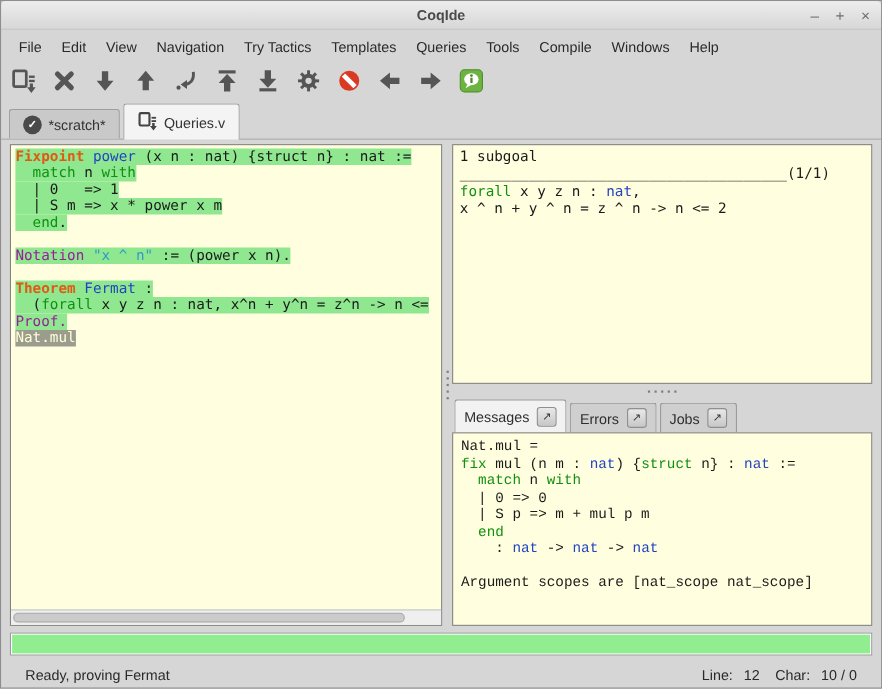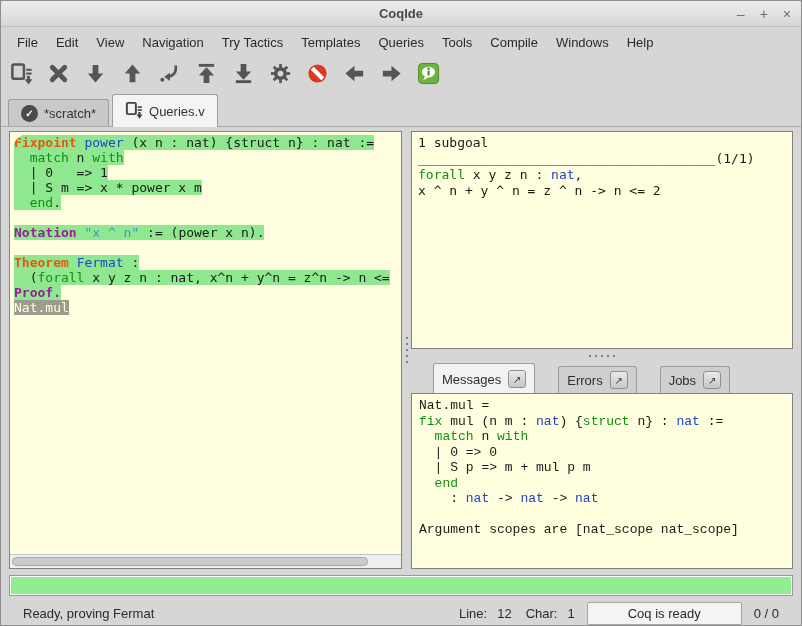--- a/index.html
+++ b/index.html
@@ -37,41 +37,41 @@
     border:1px solid #9E9E9E; border-bottom:none;
     border-radius:3px 3px 0 0; background:#C9C9C9;
     height:27px; margin-right:3px;
   }
   .tab.active { background:#F4F4F4; height:33px; margin-bottom:-1px; }
   .check-circle { width:17px; height:17px; border-radius:50%; background:#4A4A4A; color:#FFF; font-size:10px; font-weight:bold; display:flex; align-items:center; justify-content:center; }
   
   .main { display:flex; height:442px; padding:4px 8px 0; }
   .pane-frame { border:1px solid #828282; background:#FFFFDF; }
   .editor-pane { width:393px; display:flex; flex-direction:column; }
-  .code-area { flex:1; overflow:hidden; padding:3px 4px 0 4px; font-family:"DejaVu Sans Mono", monospace; font-size:13px; line-height:15px; white-space:pre;border-radius:24px; }
+  .code-area { flex:1; overflow:hidden; padding:3px 4px 0 4px; font-family:"DejaVu Sans Mono", monospace; font-size:13px; line-height:15px; white-space:pre; }
   .hscrollbar { height:14px; background:#EFEFEF; border-top:1px solid #C6C6C6; position:relative; }
   .hscroll-thumb { position:absolute; left:2px; top:2px; height:9px; width:91%; background:#CBCBCB; border:1px solid #A6A6A6; border-radius:5px; }
   .v-splitter { width:9px; display:flex; flex-direction:column; align-items:center; justify-content:center; gap:4px; }
   .v-splitter i, .h-splitter i { width:2px; height:2px; background:#7E7E7E; display:block; }
   .right-col { flex:1; display:flex; flex-direction:column; min-width:0; }
   .goal-pane { height:218px; padding:3px 6px; font-family:"DejaVu Sans Mono", monospace; font-size:13px; line-height:16px; white-space:pre; overflow:hidden; }
   .h-splitter { height:13px; display:flex; align-items:center; justify-content:center; gap:4px; }
   .msg-notebook { flex:1; display:flex; flex-direction:column; min-height:0; }
   .msg-tabbar { height:31px; display:flex; align-items:flex-end; padding-left:2px; }
-  .msg-tab { display:flex; align-items:center; gap:7px; border:1px solid #9B9B9B; border-bottom:none; border-radius:3px 3px 0 0; padding:0 8px; background:#CFCFCF; font-size:13px; color:#2E2E2E; height:27px; margin-right:3px;margin-left:20px; }
+  .msg-tab { display:flex; align-items:center; gap:7px; border:1px solid #9B9B9B; border-bottom:none; border-radius:3px 3px 0 0; padding:0 8px; background:#CFCFCF; font-size:13px; color:#2E2E2E; height:27px; margin-right:3px; }
   .msg-tab.active { background:#F2F2F2; height:31px; margin-bottom:-1px; }
   .detach-btn { width:18px; height:18px; border:1px solid #8F8F8F; border-radius:3px; background:linear-gradient(#E9E9E9,#C7C7C7); font-size:10px; color:#333; display:flex; align-items:center; justify-content:center; }
   .msg-content { flex:1; padding:4px 7px; font-family:Liberation Mono, monospace; font-size:13px; line-height:15.5px; white-space:pre; overflow:hidden; }
   
   .code-line { white-space:pre; }
   .line-bg { display:inline-block; }
   .bg-processed { background:#8FE88F; }
   .bg-selected  { background:#9C9C8E; }
   .tok-kw_vernac { color:#E05A12; font-weight:bold; }
-  .tok-kw_proof  { color:#9A1D9A; font-weight:bold;text-align:right; }
+  .tok-kw_proof  { color:#9A1D9A; font-weight:normal;text-align:right; }
   .tok-kw_gallina{ color:#109010;text-align:center; }
   .tok-ident     { color:#2243C2; }
   .tok-string    { color:#3399CC; }
   .tok-plain     { color:#1A1A1A; }
   .tok-sel       { color:#FFFFD9; }
   
   .progress-row { margin:6px 8px 4px; height:21px; border:1px solid #9A9A9A; background:#FFF; padding:1px; }
   .progress-fill { width:100%; height:100%; background:#90EE90; }
   .statusbar { height:27px; display:flex; align-items:center; padding:0 22px; font-size:13px; color:#2A2A2A; }
   .status-left { flex:1; }
@@ -260,16 +260,15 @@
   <div class="progress-fill"></div>
 </div>
 
 <div class="statusbar">
   <span class="status-left">Ready, proving Fermat</span>
   <span class="status-right">
     <span class="lbl">Line:</span>
     <span class="val">12</span>
     <span class="lbl">Char:</span>
     <span class="val">1</span>
-    <span class="coq-status-btn">Coq is ready</span>
     <span>0 / 0</span>
   </span>
 </div>
 
 </body></html>

